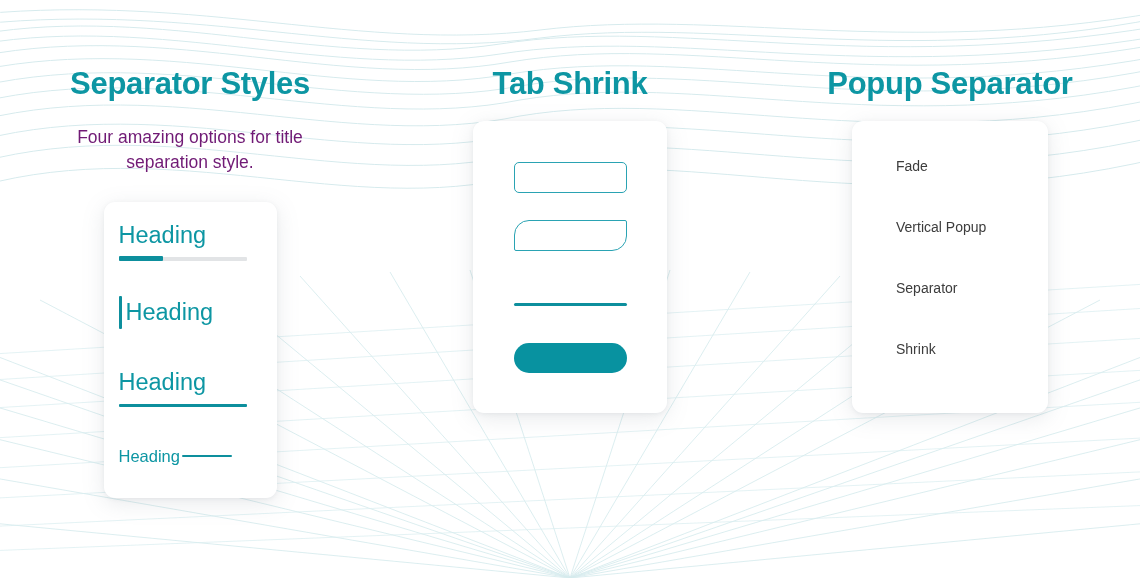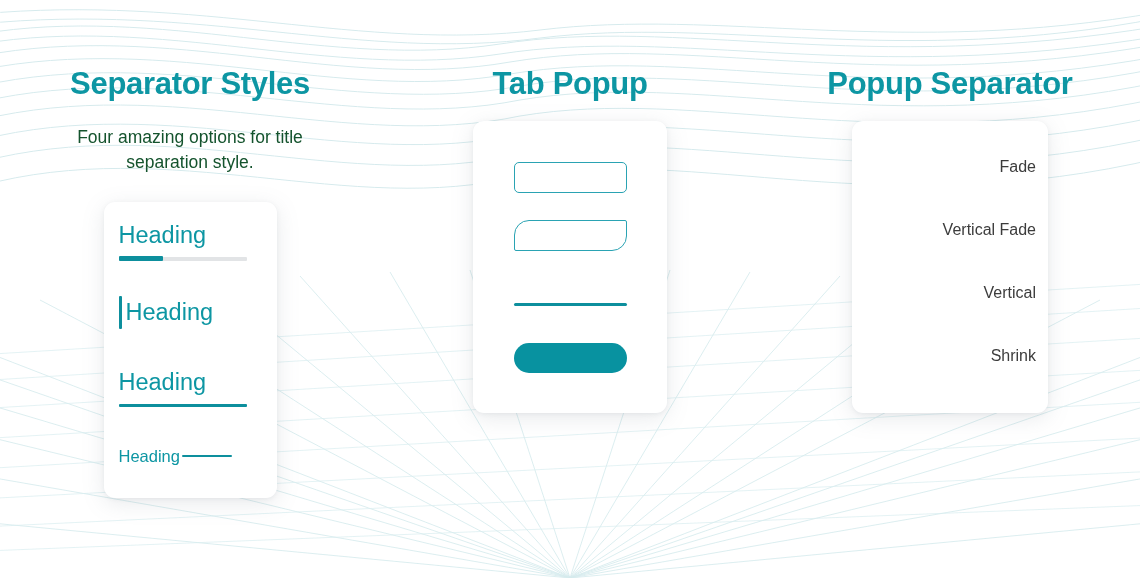--- a/index.html
+++ b/index.html
@@ -49,21 +49,21 @@
     color: #0d96a3;
     font-size: 31px;
     font-weight: bold;
     letter-spacing: -0.3px;
     line-height: 1.18;
     text-align: center;
     margin: 0;
     white-space: nowrap;
   }
   .col-subtitle {
-    color: #14532d;
+    color: #701a75;
     font-size: 17.5px;
     line-height: 1.47;
     text-align: center;
     margin: 22px 0 0 0;
     max-width: 300px;
   }
 
   
   .card {
     background: #ffffff;
@@ -203,25 +203,24 @@
 
   
   .popup-list {
     position: absolute;
     left: 44px;
     top: 38px;
     width: 140px;
   }
   .popup-item {
     color: #3c3c3c;
-    font-size: 16px;
+    font-size: 14px;
     line-height: 1;
     margin-bottom: 47px;
     white-space: nowrap;
-    text-align: right;
   }
   .popup-item:last-child { margin-bottom: 8px; }
 </style>
 </head>
 <body>
 
 <svg id="bg-decor" viewBox="0 0 1140 578" width="1140" height="578" xmlns="http://www.w3.org/2000/svg">
   <g stroke="#cfe7ea" fill="none" stroke-width="1" opacity="0.85">
     <path d="M-20,34 C 160,4 330,70 500,44 C 680,16 860,76 1160,26"></path>
     <path d="M-20,44 C 160,14 330,80 500,54 C 680,26 860,86 1160,36"></path>
@@ -301,36 +300,36 @@
 
       <div class="sep-item sep-4 sep-inline">
         <div class="sep-heading-sm">Heading</div>
         <div class="hline"></div>
       </div>
 
     </div>
   </div>
 
   <div class="column">
-    <h2 class="col-title">Tab Popup</h2>
+    <h2 class="col-title">Tab Shrink</h2>
 
     <div class="card card-tabs">
       <div class="tab-item tab-rect"></div>
       <div class="tab-item tab-leaf"></div>
       <div class="tab-item tab-line"></div>
       <div class="tab-item tab-pill"></div>
     </div>
   </div>
 
   <div class="column">
     <h2 class="col-title">Popup Separator</h2>
 
     <div class="card card-popups">
       <div class="popup-list">
         <div class="popup-item">Fade</div>
-        <div class="popup-item">Vertical Fade</div>
-        <div class="popup-item">Vertical</div>
+        <div class="popup-item">Vertical Popup</div>
+        <div class="popup-item">Separator</div>
         <div class="popup-item">Shrink</div>
       </div>
     </div>
   </div>
 
 </div>
 
 </body></html>

